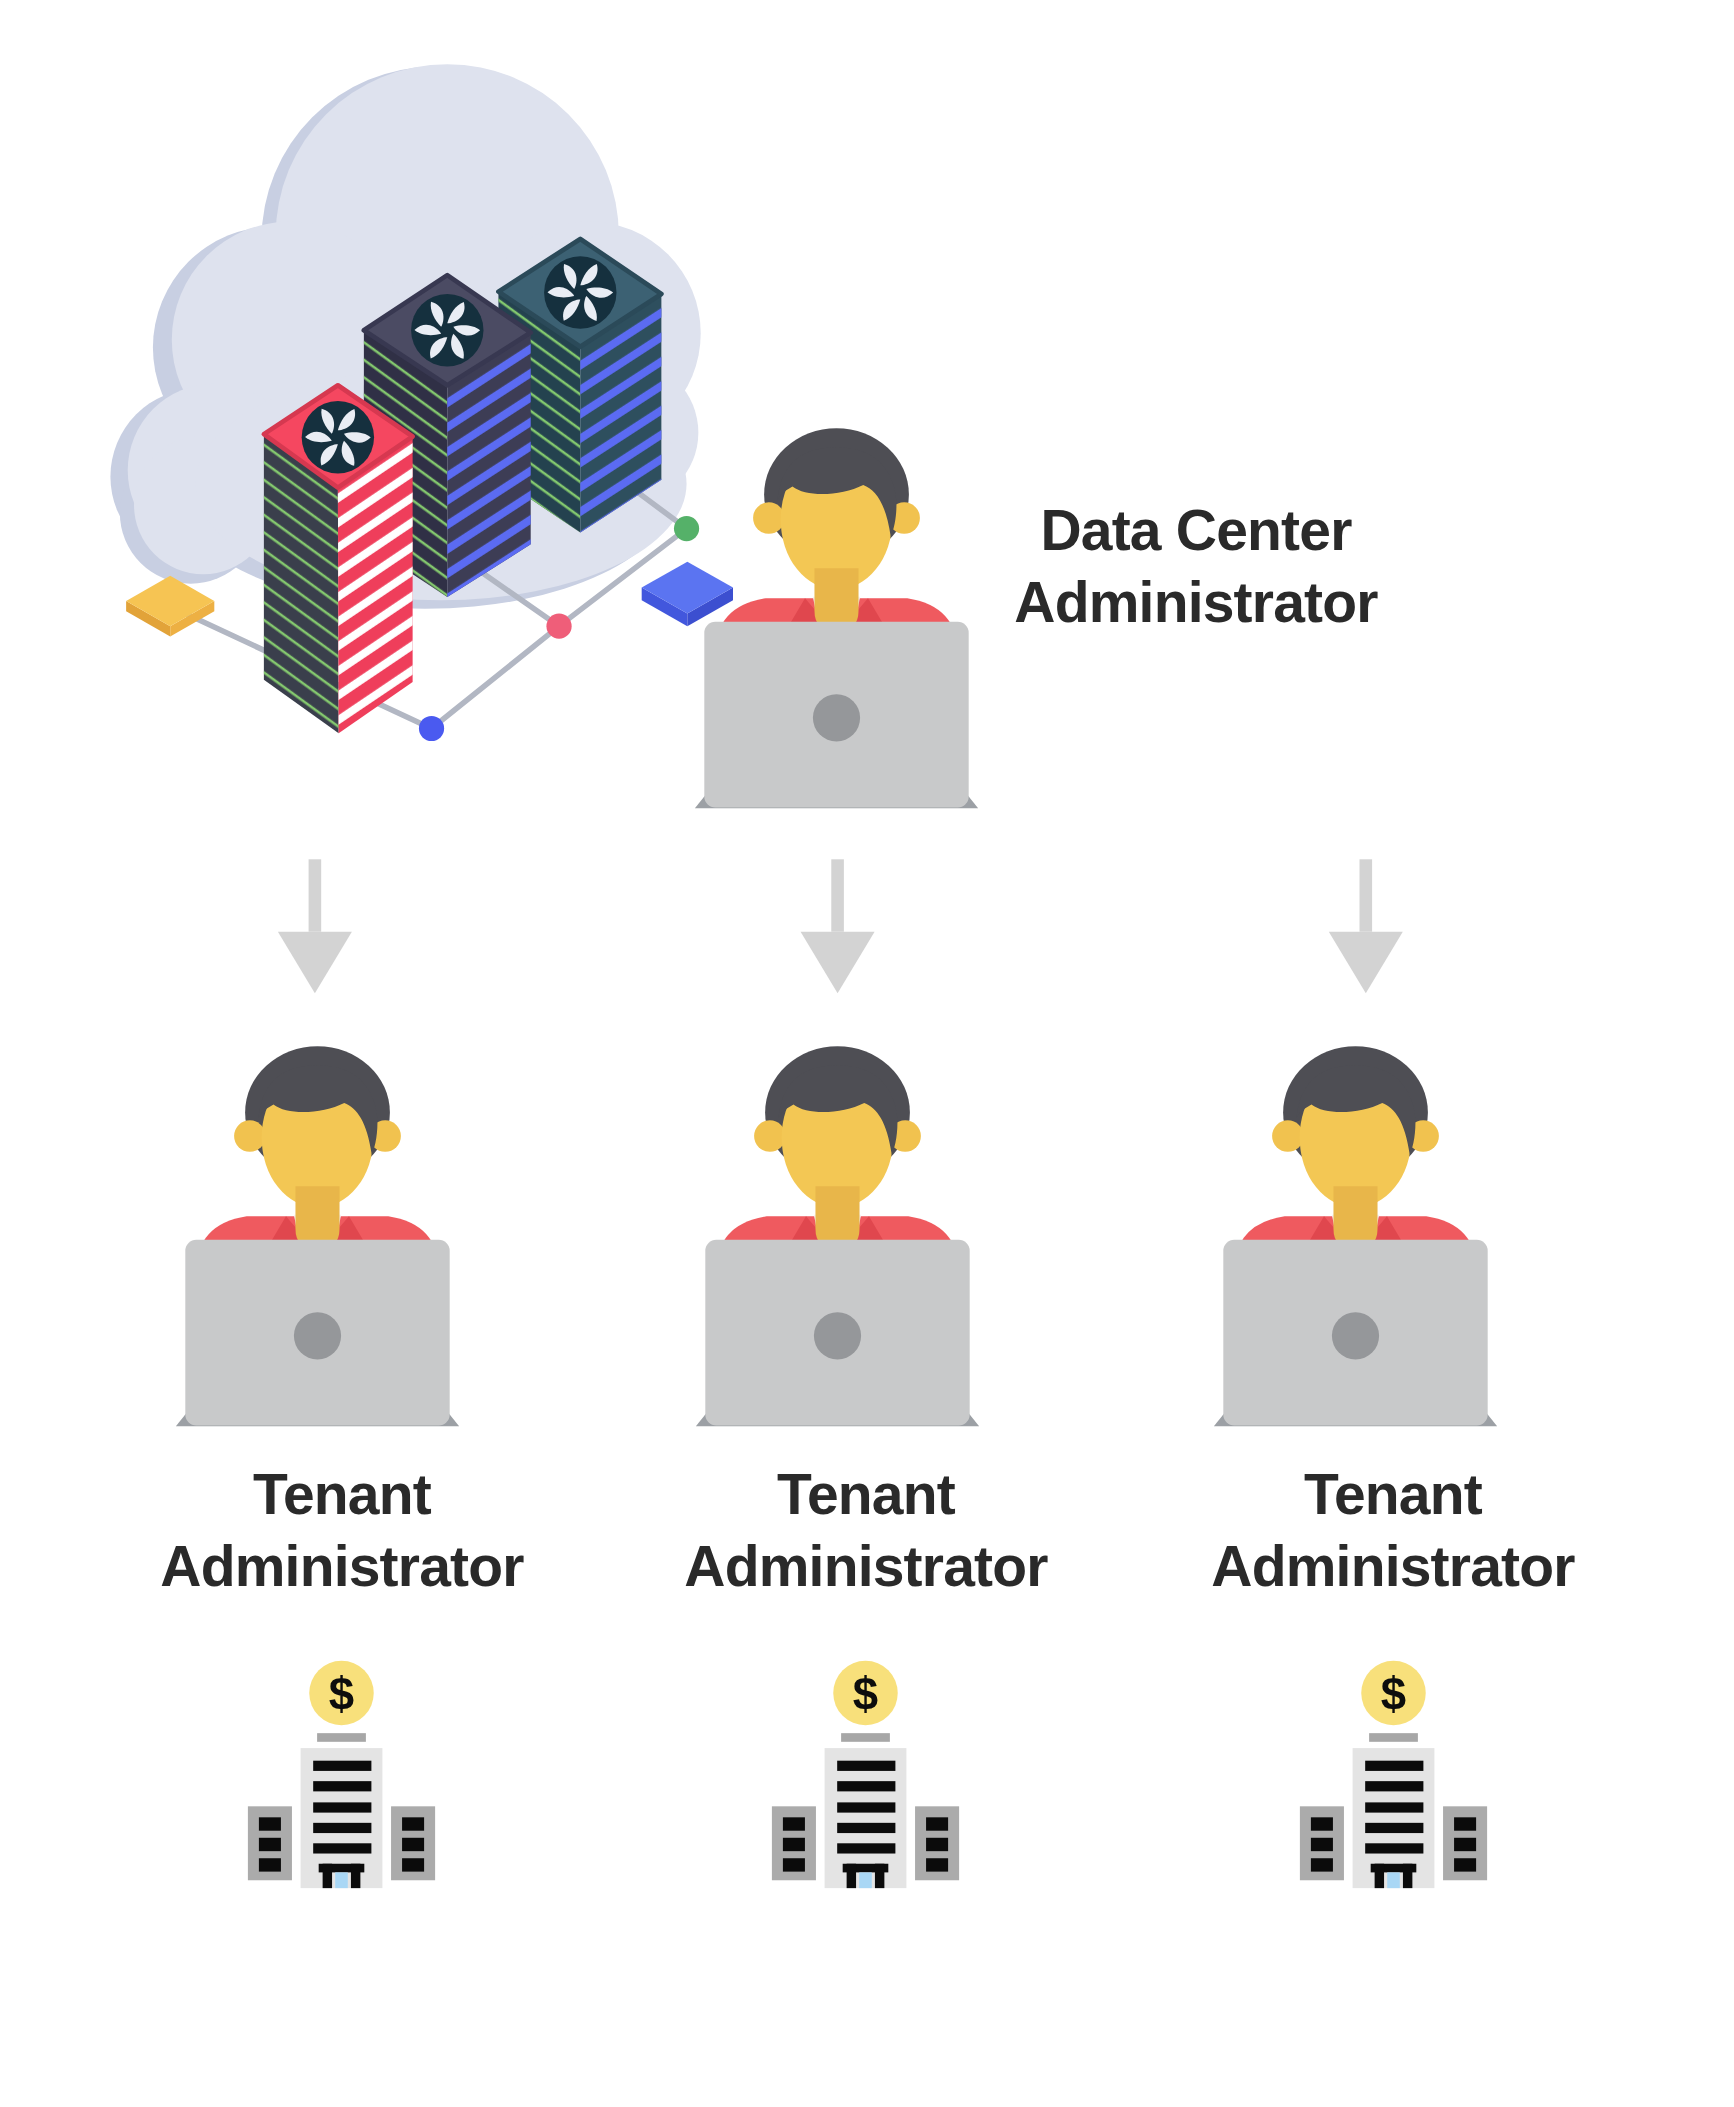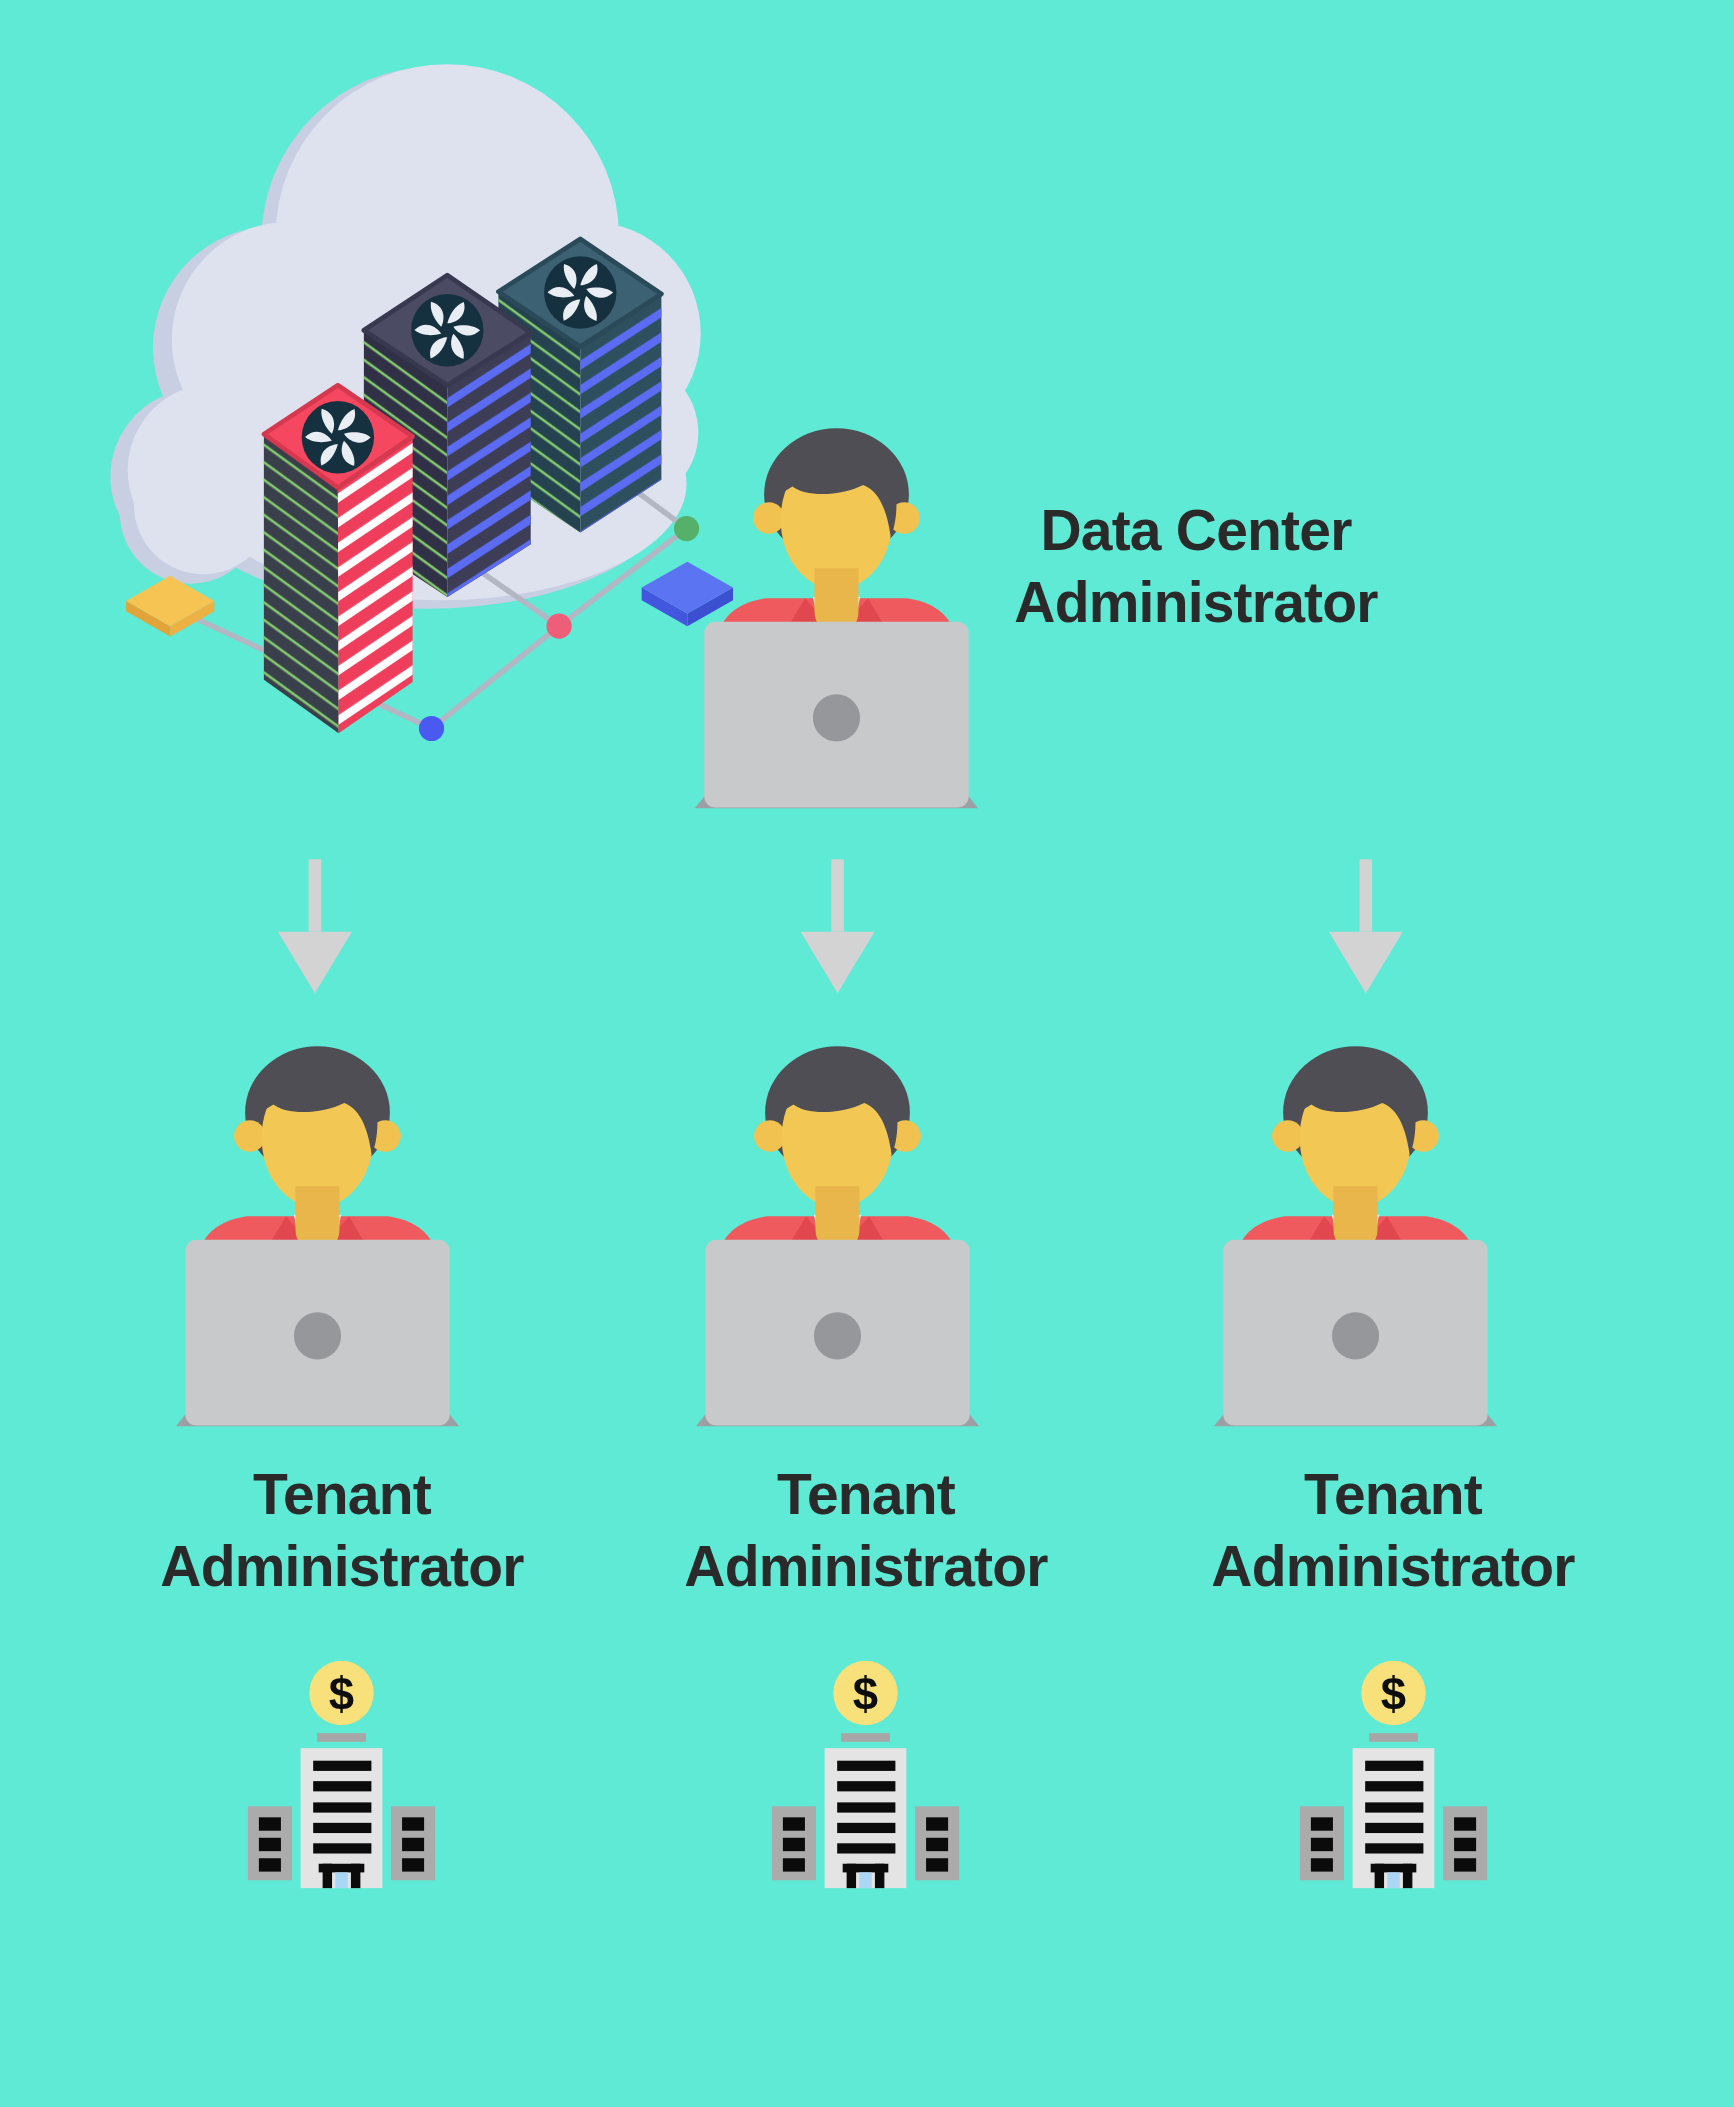--- a/index.html
+++ b/index.html
@@ -1,16 +1,16 @@
 <!DOCTYPE html>
 <html style="font-size:12.6px"><head>
 <meta charset="utf-8">
 <style>
   html,body{margin:0;padding:0;background:#000;}
-  .canvas{position:relative;width:1735px;height:2108px;background:#5eead4;overflow:hidden;
+  .canvas{position:relative;width:1735px;height:2108px;background:#ffffff;overflow:hidden;
           font-family:"Liberation Sans", sans-serif;}
   .abs{position:absolute;}
   .role-label{position:absolute;transform:translateX(-50%);width:645px;text-align:center;
               color:#2a2a2a;font-weight:700;font-size:57px;line-height:72px;
               letter-spacing:-0.8px;white-space:pre-line;}
 </style>
 </head>
 <body>
 
 <div class="canvas">

